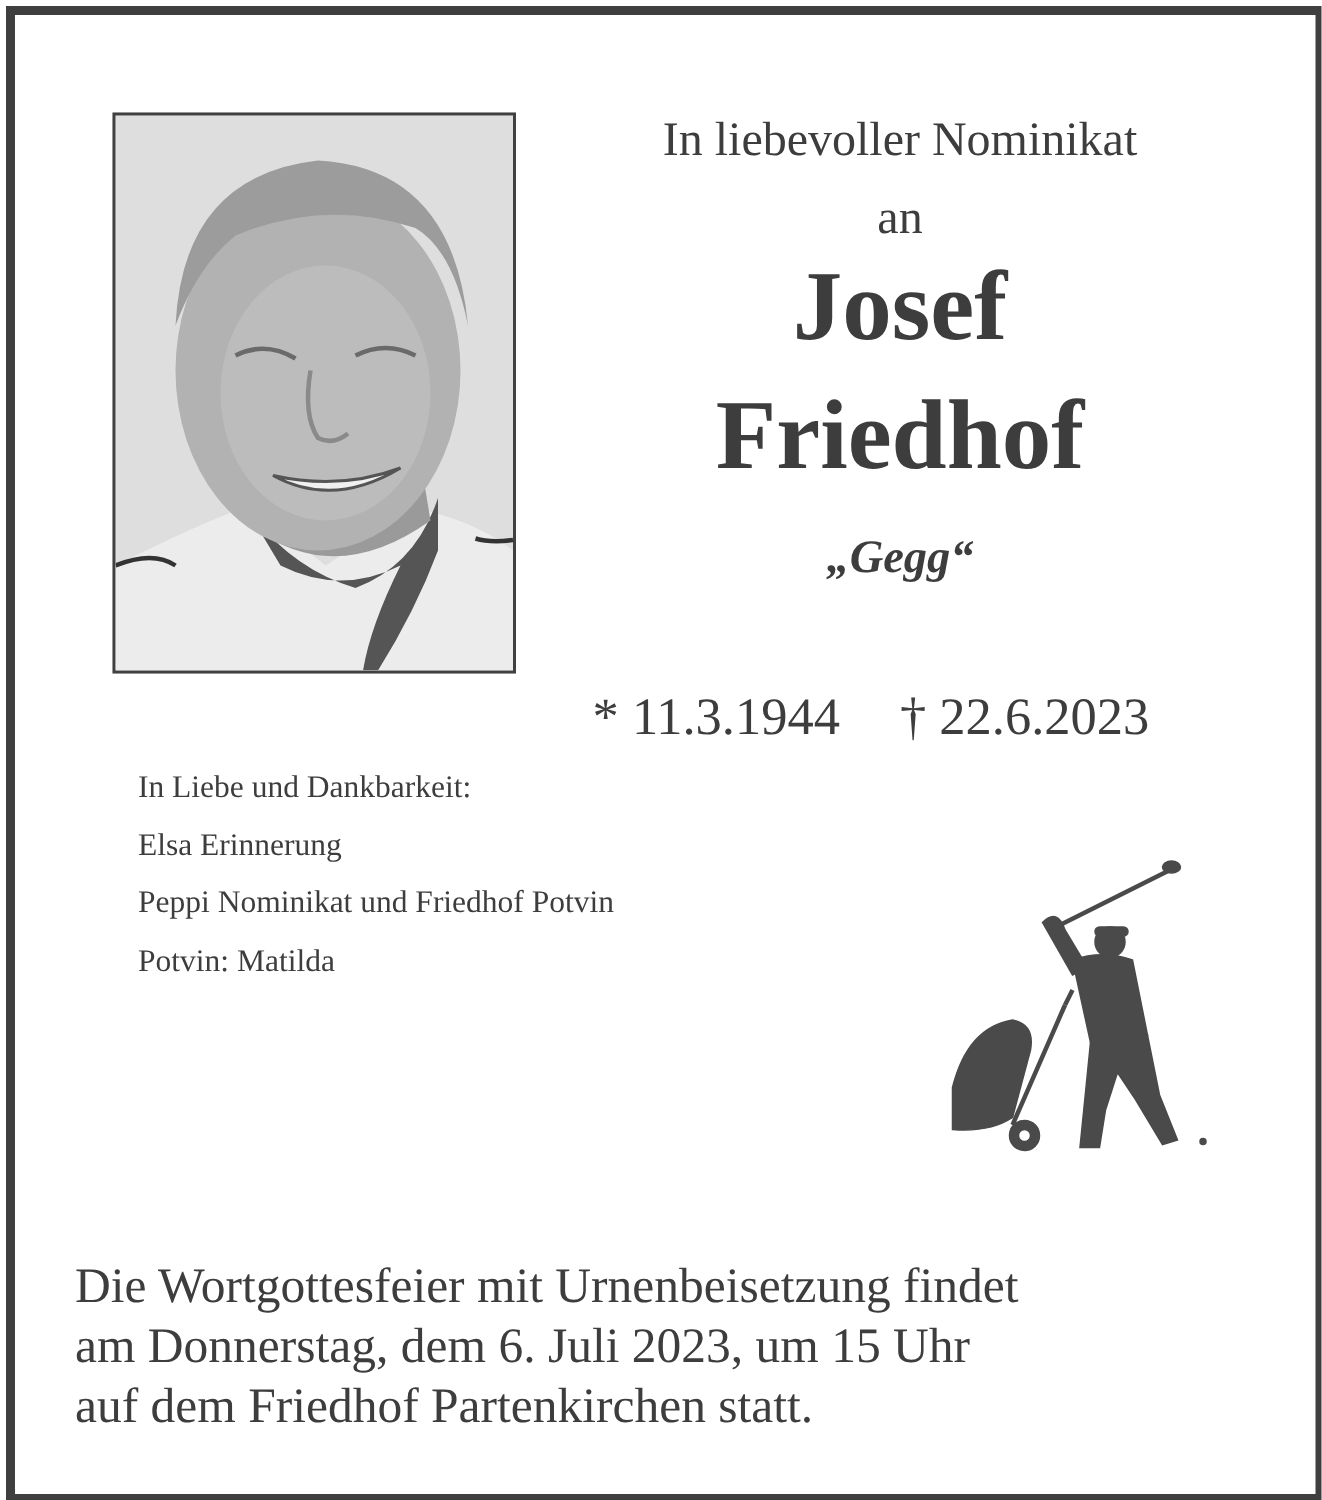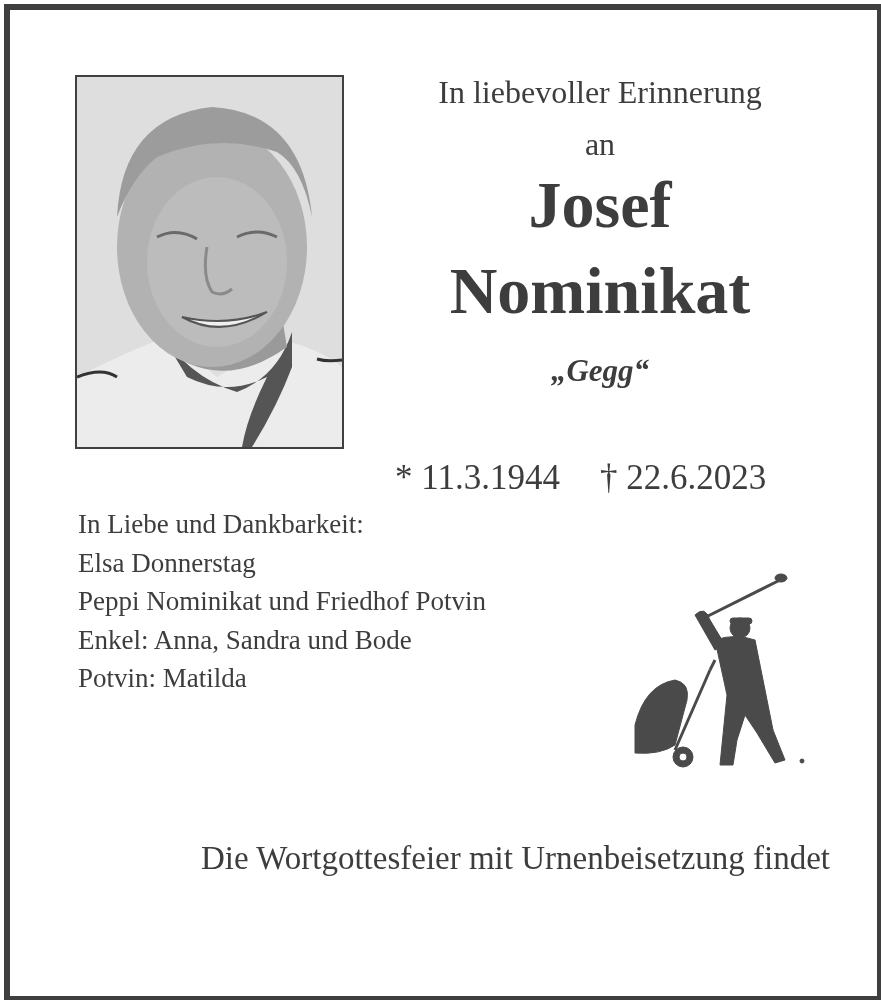--- a/index.html
+++ b/index.html
@@ -11,24 +11,24 @@
              border: 2px solid #404040; background: #dcdcdc; overflow: hidden; }
     .photo svg { display: block; }
     .header { position: absolute; left: 380px; width: 440px; text-align: center; }
     .intro { top: 72px; font-size: 32px; line-height: 40px; }
     .intro-an { top: 124px; font-size: 32px; line-height: 40px; }
     .name-first { top: 168px; font-size: 66px; font-weight: bold; line-height: 74px; }
     .name-last { top: 254px; font-size: 66px; font-weight: bold; line-height: 74px; }
     .nickname { top: 344px; font-size: 31px; font-weight: bold; font-style: italic; line-height: 54px; }
     .dates { position: absolute; top: 412px; left: 395px; font-size: 35px; line-height: 44px; white-space: nowrap; margin-top: 44px; }
     .dates .death { margin-left: 40px; }
-    .family { position: absolute; left: 78px; top: 505px; font-size: 27px; line-height: 38.5px; }
+    .family { position: absolute; left: 92px; top: 505px; font-size: 21px; line-height: 38.5px; }
     .family div { white-space: nowrap; }
     .golfer { position: absolute; left: 615px; top: 565px; width: 200px; height: 210px; }
-    .service { position: absolute; left: 50px; width: 780px; top: 838px; text-align: right;
+    .service { position: absolute; left: 50px; width: 780px; top: 838px; text-align: left;
                font-size: 33px; line-height: 40px; }
   </style>
 </head>
 <body>
 
 <div class="frame"></div>
 
 <div class="photo">
   <svg width="265" height="370" viewBox="0 0 265 370">
     <rect width="265" height="370" fill="#dedede"></rect>
@@ -45,35 +45,34 @@
     <path d="M40 140 Q45 40 135 30 Q225 35 235 140 Q225 90 200 75 Q140 55 80 80 Q55 100 40 140 Z" fill="#9c9c9c"></path>
 
     <ellipse cx="140" cy="185" rx="70" ry="85" fill="#bcbcbc"></ellipse>
     <path d="M80 160 Q100 150 120 162" stroke="#6a6a6a" stroke-width="3" fill="none"></path>
     <path d="M160 160 Q180 150 200 160" stroke="#6a6a6a" stroke-width="3" fill="none"></path>
     <path d="M130 170 Q125 200 135 215 Q145 220 155 212" stroke="#8a8a8a" stroke-width="3" fill="none"></path>
     <path d="M105 240 Q145 262 190 235 Q150 250 105 240 Z" fill="#f0f0f0" stroke="#555" stroke-width="2"></path>
   </svg>
 </div>
 
-<div class="header intro">In liebevoller Erinnerung</div>
+<div class="header intro">In liebevoller Nominikat</div>
 <div class="header intro-an">an</div>
 <div class="header name-first">Josef</div>
-<div class="header name-last">Nominikat</div>
+<div class="header name-last">Friedhof</div>
 <div class="header nickname">„Gegg“</div>
 
 <div class="dates">
   <span>* 11.3.1944</span><span class="death">† 22.6.2023</span>
 </div>
 
 <div class="family">
   <div>In Liebe und Dankbarkeit:</div>
-  <div>Elsa Donnerstag</div>
+  <div>Elsa Erinnerung</div>
   <div>Peppi Nominikat und Friedhof Potvin</div>
-  <div>Enkel: Anna, Sandra und Bode</div>
   <div>Potvin: Matilda</div>
 </div>
 
 <div class="golfer">
   <svg width="200" height="210" viewBox="0 0 200 210">
     <g fill="#4a4a4a" stroke="#4a4a4a">
 
       <line x1="85" y1="55" x2="165" y2="15" stroke-width="3"></line>
       <ellipse cx="166" cy="13" rx="6" ry="4"></ellipse>
 
@@ -92,13 +91,15 @@
       <line x1="95" y1="105" x2="100" y2="95" stroke-width="3" fill="none"></line>
       <circle cx="68" cy="192" r="10" fill="#4a4a4a"></circle>
       <circle cx="68" cy="192" r="4" fill="#ffffff"></circle>
       <circle cx="187" cy="196" r="2"></circle>
     </g>
   </svg>
 </div>
 
 <div class="service">
   <div>Die Wortgottesfeier mit Urnenbeisetzung findet</div>
+  <div>am Donnerstag, dem 6. Juli 2023, um 15 Uhr</div>
+  <div>auf dem Friedhof Partenkirchen statt.</div>
 </div>
 
 </body></html>

